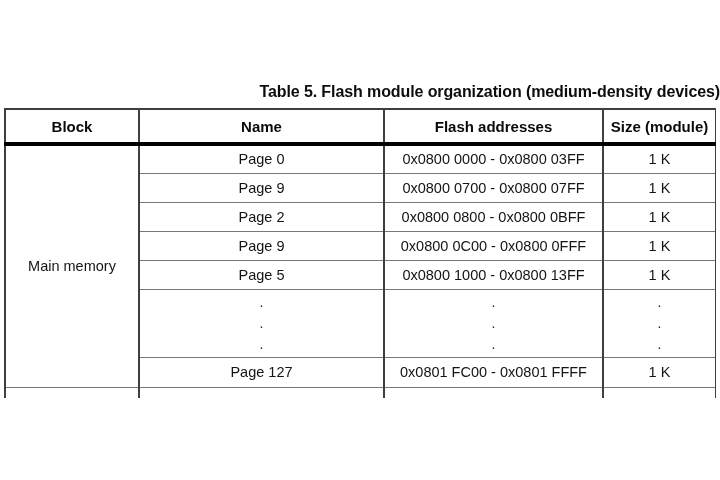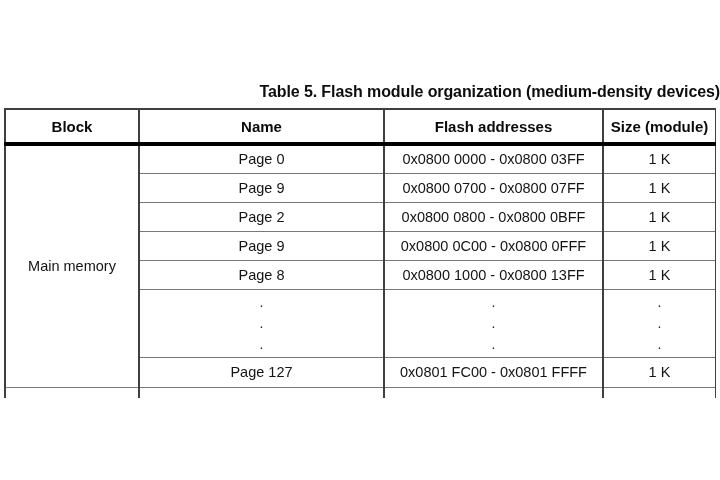--- a/index.html
+++ b/index.html
@@ -116,21 +116,21 @@
         <td>Page 2</td>
         <td>0x0800 0800 - 0x0800 0BFF</td>
         <td>1 K</td>
       </tr>
       <tr>
         <td>Page 9</td>
         <td>0x0800 0C00 - 0x0800 0FFF</td>
         <td>1 K</td>
       </tr>
       <tr>
-        <td>Page 8</td>
+        <td>Page 5</td>
         <td>0x0800 1000 - 0x0800 13FF</td>
         <td>1 K</td>
       </tr>
       <tr class="dots-row">
         <td>
           <div class="dotstack">
             <span>.</span>
             <span>.</span>
             <span>.</span>
           </div>

